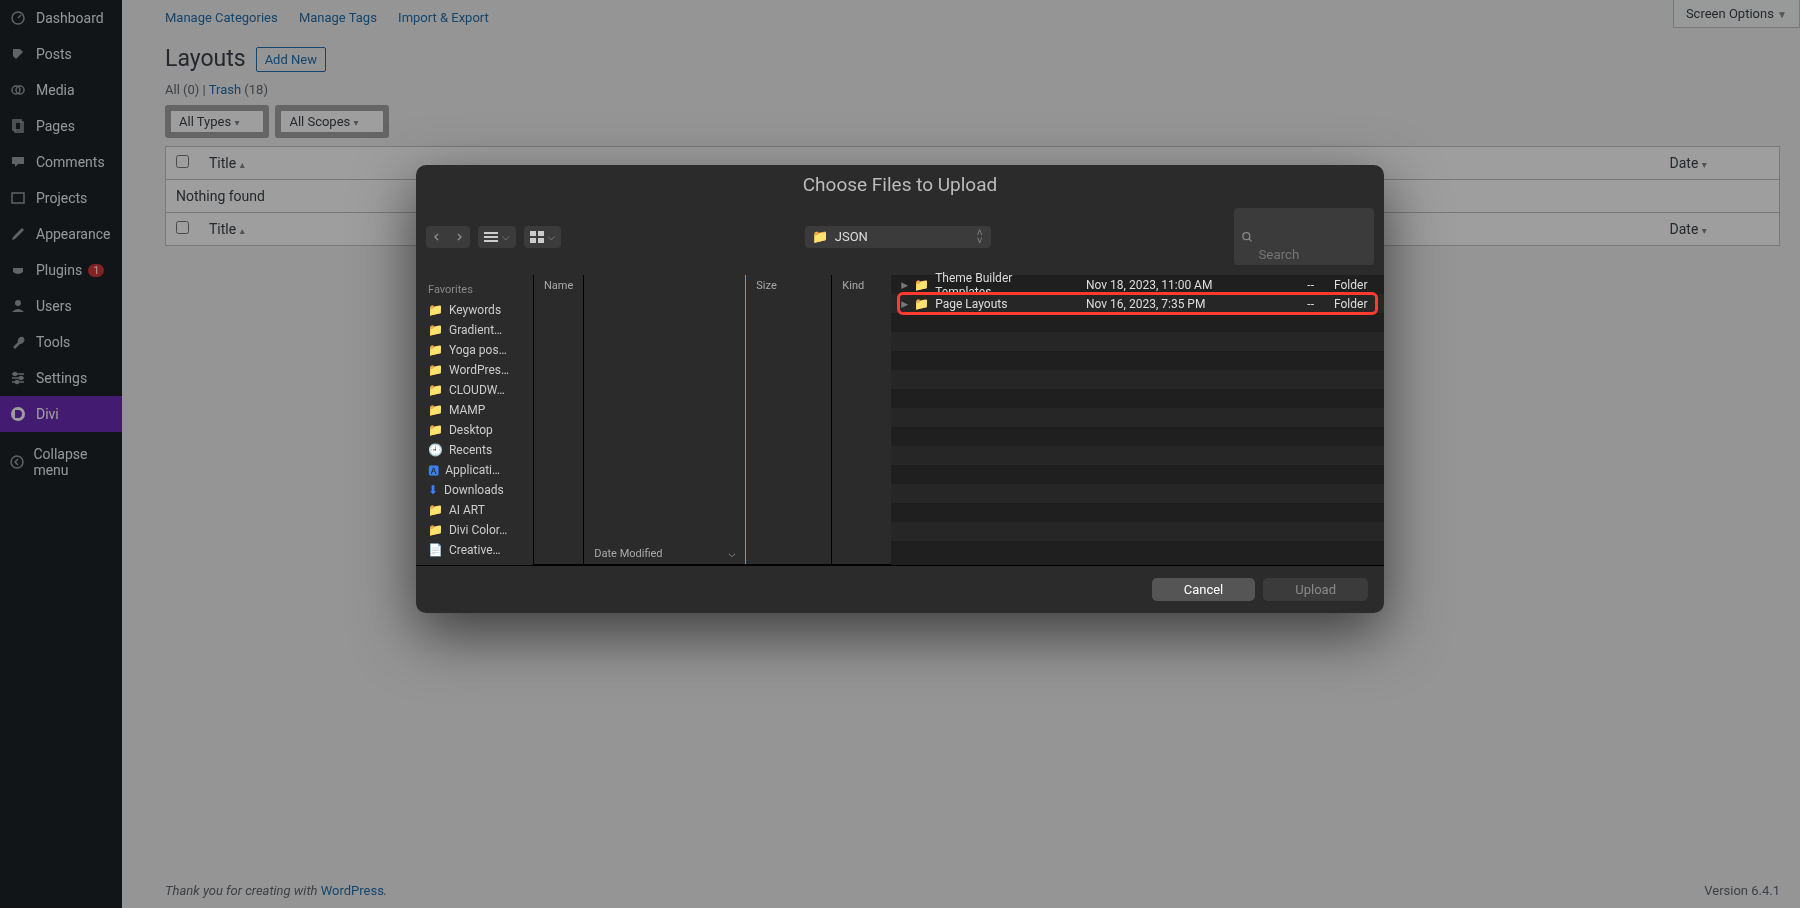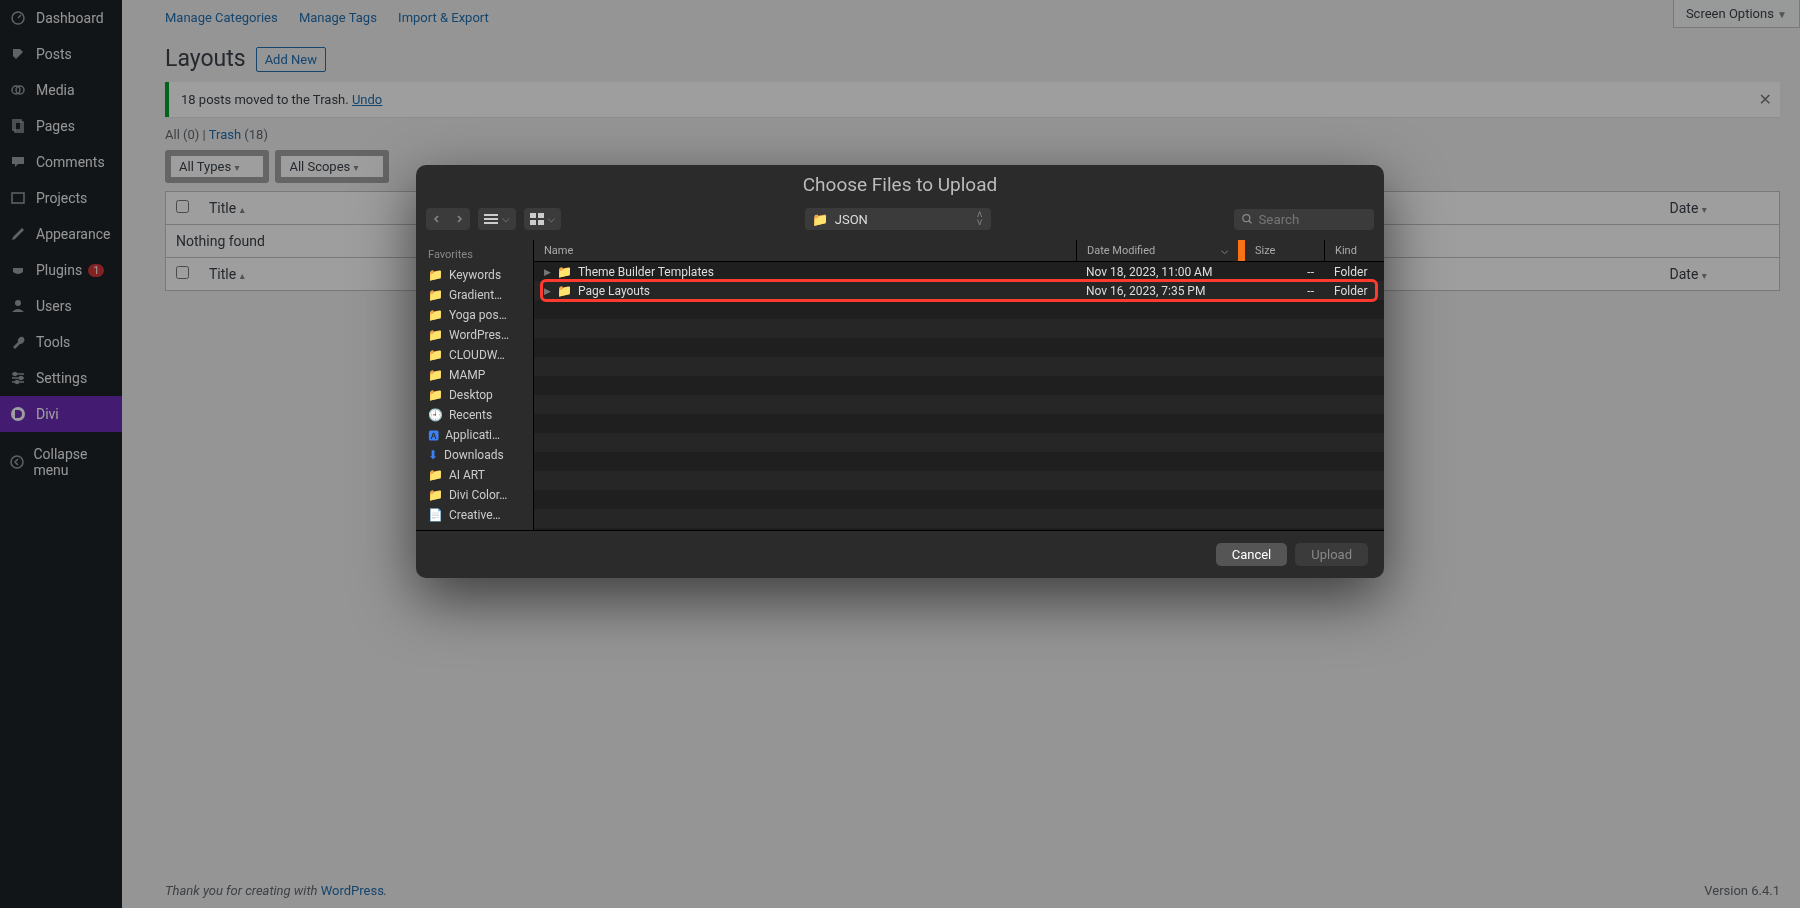--- a/index.html
+++ b/index.html
@@ -45,38 +45,38 @@
 .view-btn{height:22px;background:#3b3b3b;border-radius:4px;padding:0 6px;display:flex;align-items:center;gap:4px;color:#ccc}
 .path-box{flex:0 0 186px;margin:0 auto;background:#3b3b3b;border-radius:4px;padding:3px 8px;display:flex;align-items:center;gap:6px}
 .folder-mini{color:#3b82f6;font-size:13px}
 .path-arrows{margin-left:auto;color:#888;font-size:10px;line-height:8px}
 .search-box{width:140px;background:#3b3b3b;border-radius:4px;padding:3px 8px;display:flex;align-items:center;gap:6px;color:#888}
 .dlg-body{display:flex;height:290px}
 .fav-panel{width:118px;padding:8px 0;border-right:1px solid #000;background:#2b2b2b}
 .fav-label{color:#888;font-size:11px;padding:0 12px 4px}
 .fav-item{display:flex;align-items:center;gap:6px;padding:3px 12px;color:#ccc;font-size:12px;white-space:nowrap;overflow:hidden}
 .fav-ico{color:#3b82f6;font-size:12px;flex-shrink:0}
-.file-panel{flex:1;background:#1f1f1f;display:flex;flex-direction:column}
+.file-panel{flex:1;background:#1f1f1f;display:flex;}
 .file-header{display:flex;background:#2b2b2b;border-bottom:1px solid #000;font-size:11px;color:#aaa}
 .col-name{flex:1;padding:4px 10px}
 .col-date{width:162px;padding:4px 10px;border-left:1px solid #000;display:flex;align-items:flex-end;justify-content:space-between}
-.col-size{width:86px;padding:4px 10px;border-left:7px solid #f97316}
+.col-size{width:86px;padding:4px 10px;border-left:1px solid #f97316}
 .col-kind{width:60px;padding:4px 10px;border-left:1px solid #000}
 .file-rows{flex:1}
 .file-row{display:flex;align-items:center;height:19px;font-size:12px;color:#ddd}
 .file-row:nth-child(even){background:#262626}
 .fr-name{flex:1;padding:0 10px;display:flex;align-items:center;gap:6px}
 .fr-date{width:162px;padding:0 10px}
 .fr-size{width:86px;padding:0 10px;text-align:right}
 .fr-kind{width:60px;padding:0 10px}
 .folder-ico{color:#3b82f6}
 .highlight-row{position:relative}
 .highlight-ring{position:absolute;inset:-2px 6px;border:3px solid #ff3b30;border-radius:6px;pointer-events:none}
 .dlg-footer{display:flex;justify-content:flex-end;gap:8px;padding:12px 16px;border-top:1px solid #000}
-.mac-btn{background:#555;color:#fff;border:none;border-radius:5px;padding:4px 16px;font-size:13px}
+.mac-btn{background:#555;color:#fff;border:none;border-radius:5px;padding:4px 32px;font-size:13px}
 .mac-btn.disabled{background:#3b3b3b;color:#888}
 svg{display:block}
 .chev{font-size:10px;color:#888}
 .sort-chev{font-size:9px}
 </style>
 </head>
 <body>
 
 <div class="wp-sidebar">
   <div class="wp-menu-item">
@@ -196,25 +196,20 @@
 </div>
 
 <div class="wp-content">
   <div class="screen-opts"><span>Screen Options</span> <span class="chev">▼</span></div>
   <div class="top-links">
     <span>Manage Categories</span>
     <span>Manage Tags</span>
     <span>Import &amp; Export</span>
   </div>
   <h1><span>Layouts</span><a class="page-title-action">Add New</a></h1>
-  <div class="notice">
-    <span>18 posts moved to the Trash.</span>
-    <a>Undo</a>
-    <span class="notice-dismiss">✕</span>
-  </div>
   <div class="subsubsub">
     <span>All</span> <span>(0)</span>
     <span> | </span>
     <a>Trash</a> <span>(18)</span>
   </div>
   <div class="filter-row">
     <div class="select-box"><span>All Types</span> <span class="chev">▾</span></div>
     <div class="select-box"><span>All Scopes</span> <span class="chev">▾</span></div>
   </div>
   <table class="wp-table">
@@ -283,21 +278,21 @@
         <span class="folder-mini">📁</span>
         <span>JSON</span>
         <span class="path-arrows">˄<br>˅</span>
       </div>
       <div style="flex:1"></div>
       <div class="search-box">
         <svg width="12" height="12" viewBox="0 0 12 12" fill="none" stroke="currentColor" stroke-width="1.5">
             <circle cx="5" cy="5" r="4"></circle>
             <path d="M8 8 L11 11"></path>
           </svg>
-        <input style="background: none; border: none; color: rgb(204, 204, 204); outline: none; width: 100%;" placeholder="Search">
+        <input style="background: none; border: none; color: rgb(204, 204, 204); outline: none; width: 100%; margin-top: 36px;" placeholder="Search">
       </div>
     </div>
     <div class="dlg-body">
       <div class="fav-panel">
         <div class="fav-label">Favorites</div>
         <div id="fav-list">
             <div class="fav-item">
               <span class="fav-ico">📁</span>
               <span>Keywords</span>
             </div>

